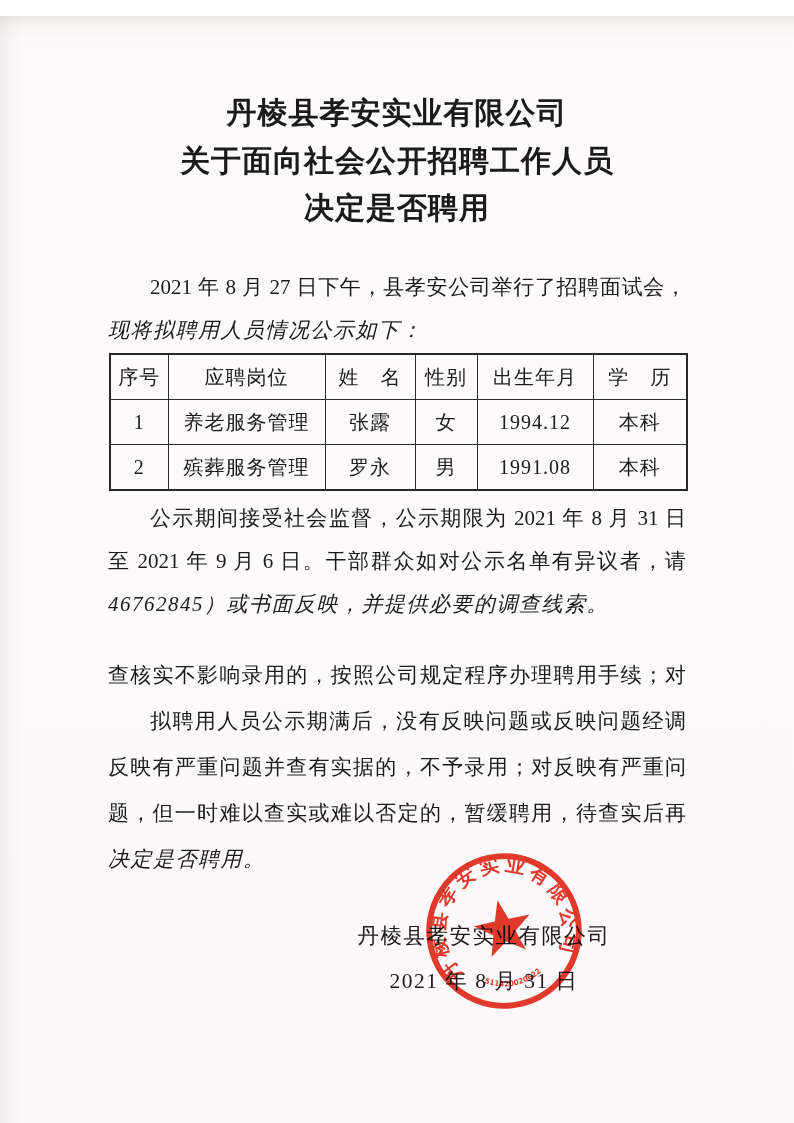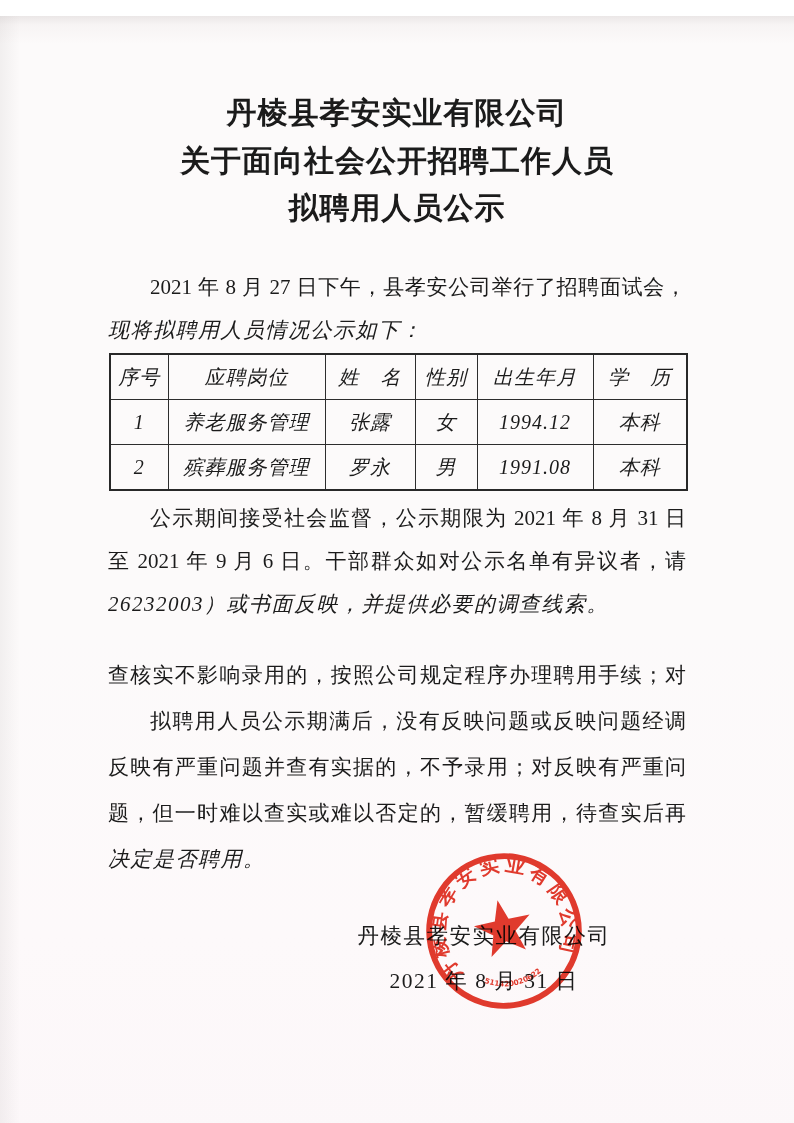--- a/index.html
+++ b/index.html
@@ -33,39 +33,39 @@
     position:absolute; top:337px; left:109px; width:577px;
     border-collapse:collapse; table-layout:fixed;
     font-size:20px;
   }
   table.roster th, table.roster td {
     border:1.6px solid #2d2d2d;
     height:44px; padding:0;
     text-align:center; vertical-align:middle;
     font-weight:400; letter-spacing:1px;
   }
-  table.roster { border:2px solid #282828;font-style:italic; }
+  table.roster { border:2px solid #282828; }
   .sig {
     position:absolute; top:898px; left:274px; width:420px;
     text-align:center; font-size:21.5px; line-height:45px; letter-spacing:1.5px;
   }
   .seal {
     position:absolute; left:418px; top:829px; width:172px; height:172px;
     mix-blend-mode:multiply; opacity:.92; pointer-events:none;
   }
 </style>
 </head>
 <body>
 
 <div class="page">
 
   <div class="title-block">
     <div>丹棱县孝安实业有限公司</div>
     <div>关于面向社会公开招聘工作人员</div>
-    <div>拟聘用人员公示</div>
+    <div>决定是否聘用</div>
   </div>
 
   <div class="para p1">
     <div class="ln ind">2021 年 8 月 27 日下午，县孝安公司举行了招聘面试会，</div>
     <div class="ln end">现将拟聘用人员情况公示如下：</div>
   </div>
 
   <table class="roster">
     <colgroup>
       <col style="width:58px">
@@ -99,21 +99,21 @@
       <td>男</td>
       <td>1991.08</td>
       <td>本科</td>
     </tr>
   </tbody>
     </table>
 
   <div class="para p2">
     <div class="ln ind">公示期间接受社会监督，公示期限为 2021 年 8 月 31 日</div>
     <div class="ln">至 2021 年 9 月 6 日。干部群众如对公示名单有异议者，请</div>
-    <div class="ln end">26232003）或书面反映，并提供必要的调查线索。</div>
+    <div class="ln end">46762845）或书面反映，并提供必要的调查线索。</div>
   </div>
 
   <div class="para p3">
     <div class="ln">查核实不影响录用的，按照公司规定程序办理聘用手续；对</div>
     <div class="ln ind">拟聘用人员公示期满后，没有反映问题或反映问题经调</div>
     <div class="ln">反映有严重问题并查有实据的，不予录用；对反映有严重问</div>
     <div class="ln">题，但一时难以查实或难以否定的，暂缓聘用，待查实后再</div>
     <div class="ln end">决定是否聘用。</div>
   </div>
 

